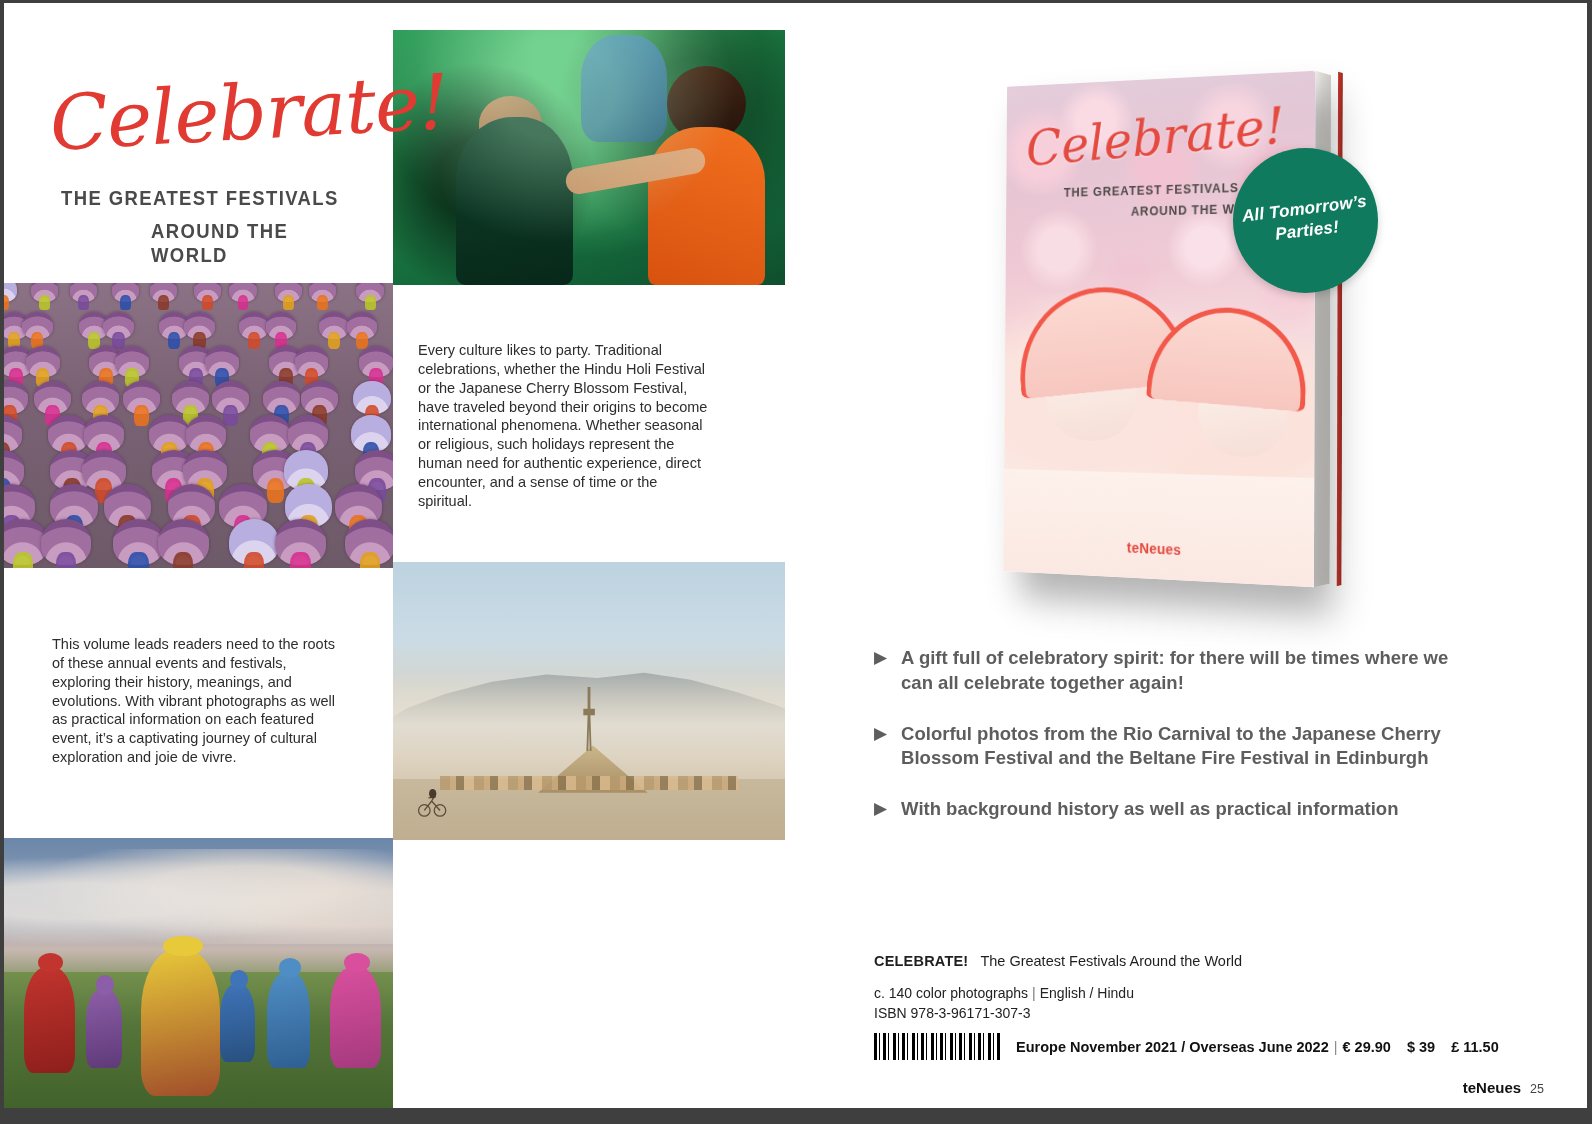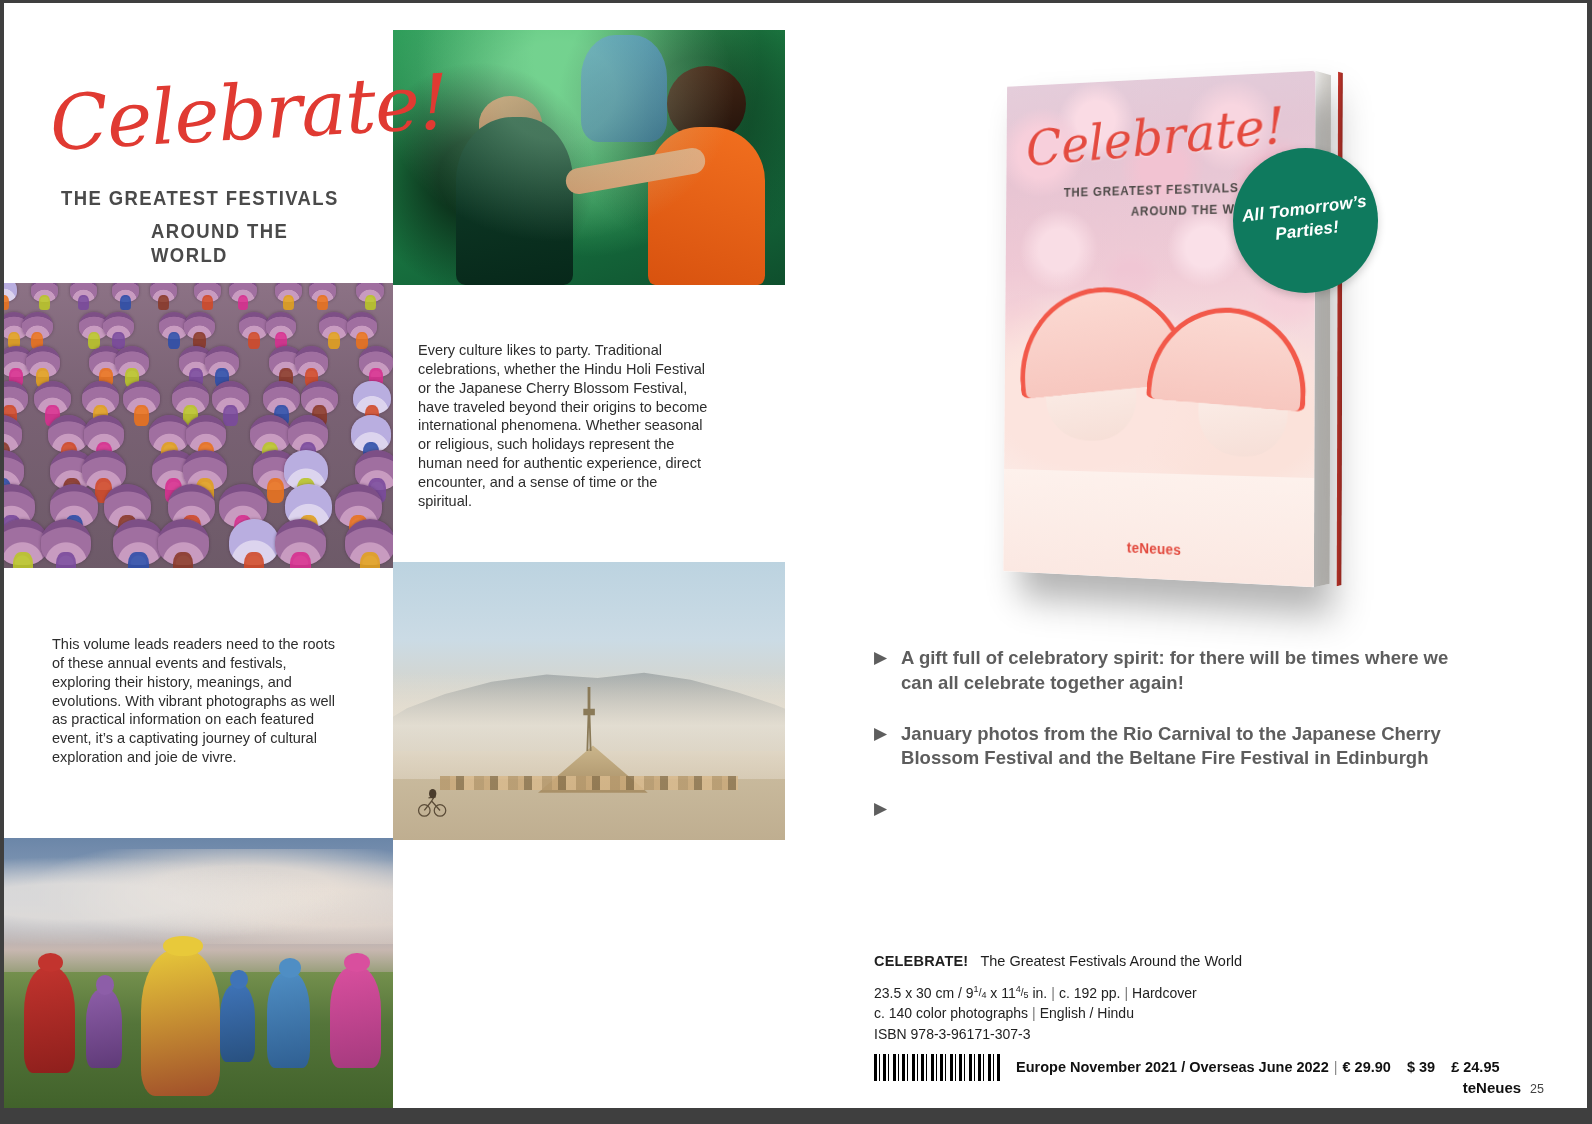--- a/index.html
+++ b/index.html
@@ -583,45 +583,41 @@
     </div>
   </div>
 
   <div id="bullets">
     <div class="bullet">
       <span class="bullet-arrow">▶</span>
       <span class="bullet-text">A gift full of celebratory spirit: for there will be times where we can all celebrate together again!</span>
     </div>
     <div class="bullet">
       <span class="bullet-arrow">▶</span>
-      <span class="bullet-text">January photos from the Rio Carnival to the Japanese Cherry Blossom Festival and the Beltane Fire Festival in Edinburgh</span>
+      <span class="bullet-text">Colorful photos from the Rio Carnival to the Japanese Cherry Blossom Festival and the Beltane Fire Festival in Edinburgh</span>
     </div>
     <div class="bullet">
       <span class="bullet-arrow">▶</span>
+      <span class="bullet-text">With background history as well as practical information</span>
     </div>
   </div>
 
   <div id="meta">
     <div class="meta-title-row">
       <b>CELEBRATE!</b><span>The Greatest Festivals Around the World</span>
     </div>
     <div class="meta-line">
-      <span>23.5 x 30 cm / 9</span><span class="frac"><sup>1</sup>/<sub>4</sub></span>
-      <span>x 11</span><span class="frac"><sup>4</sup>/<sub>5</sub></span>
-      <span>in.</span><span class="meta-sep">|</span><span>c. 192 pp.</span><span class="meta-sep">|</span><span>Hardcover</span>
-    </div>
-    <div class="meta-line">
       <span>c. 140 color photographs</span><span class="meta-sep">|</span><span>English / Hindu</span>
     </div>
     <div class="meta-line">ISBN 978-3-96171-307-3</div>
 
     <div class="barcode-row">
       <div class="barcode"></div>
       <div class="pricing">
-        <span>Europe November 2021 / Overseas June 2022</span><span class="bar">|</span><span>€ 29.90</span><span class="gap"></span><span>$ 39</span><span class="gap"></span><span>£ 24.95</span>
+        <span>Europe November 2021 / Overseas June 2022</span><span class="bar">|</span><span>€ 29.90</span><span class="gap"></span><span>$ 39</span><span class="gap"></span><span>£ 11.50</span>
       </div>
     </div>
   </div>
 
   <div id="page-footer">
     <span class="teneues-logo">teNeues</span>
     <span class="page-number">25</span>
   </div>
 
 </div>

